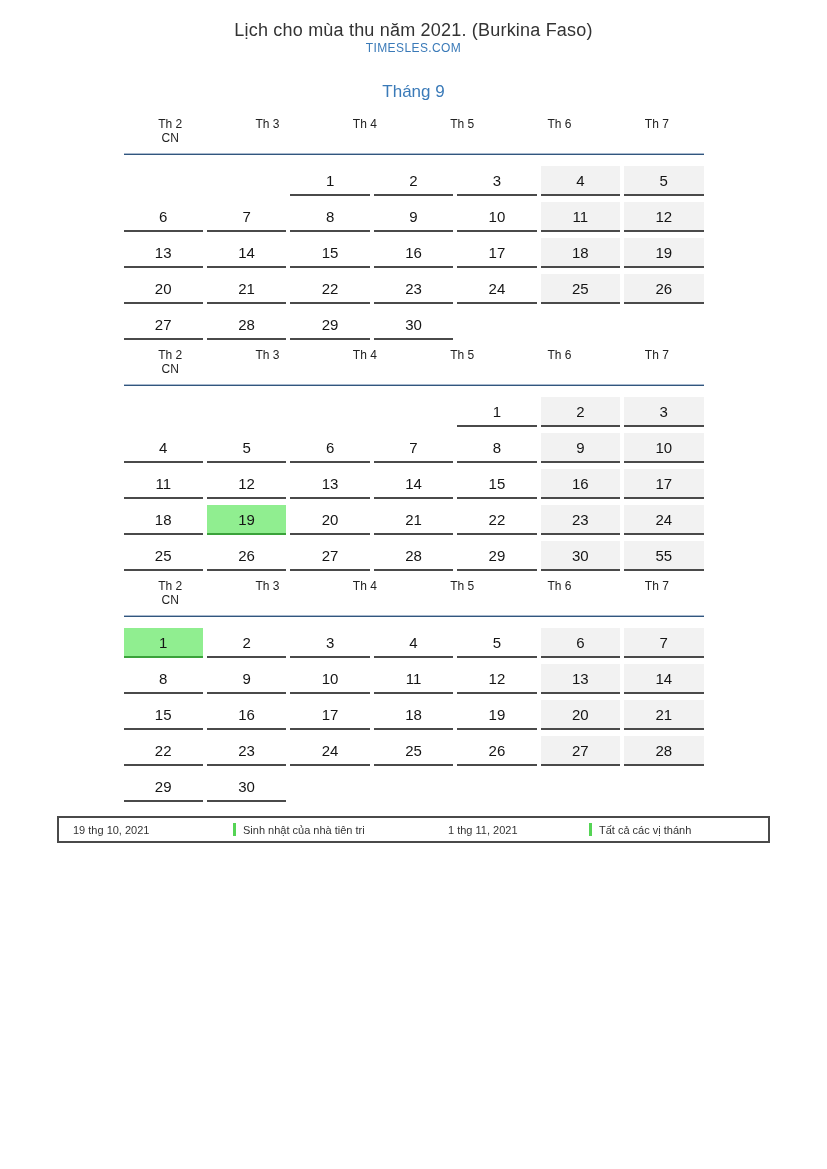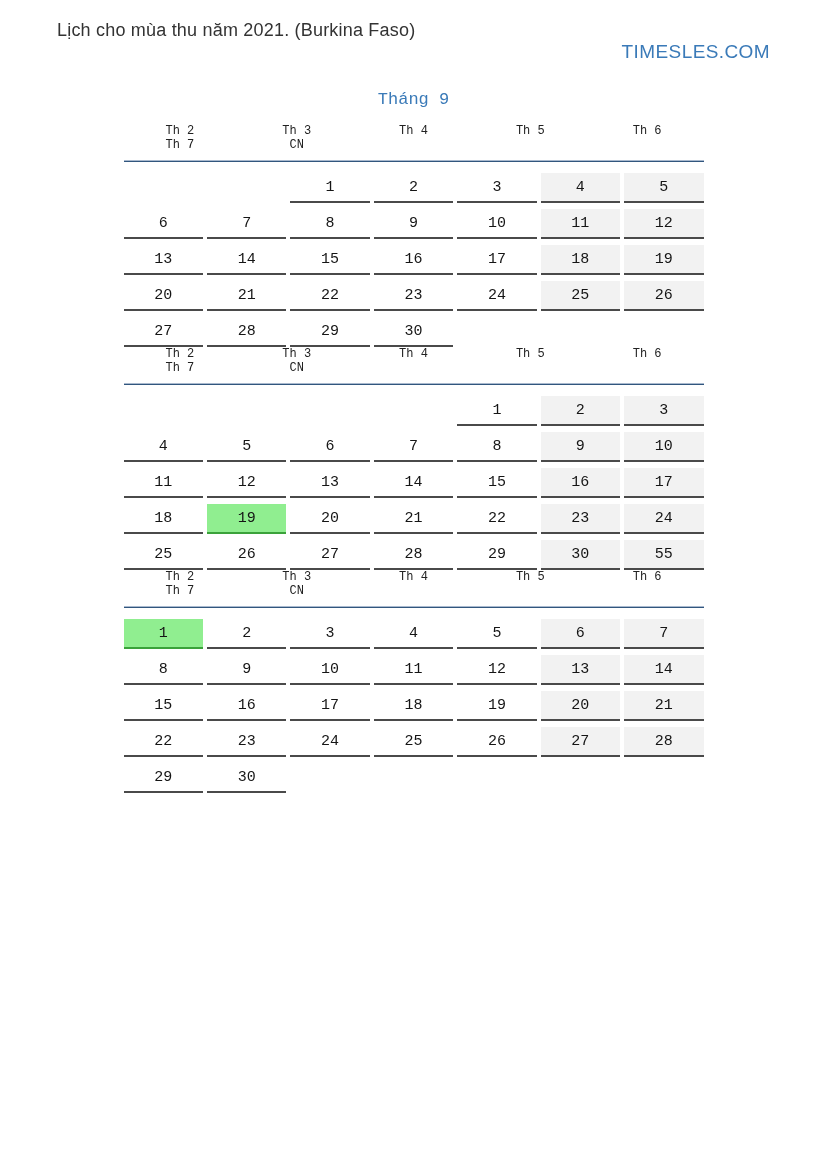--- a/index.html
+++ b/index.html
@@ -6,38 +6,38 @@
   html, body {
     margin: 0; padding: 0;
     background: #ffffff;
     font-family: "Liberation Sans", "DejaVu Sans", sans-serif;
   }
   body { width: 827px; height: 1169px; overflow: hidden; }
 
   .page { padding: 20px 57px 0 57px; }
 
   
-  .page-header { display: flex; justify-content: space-between; align-items: flex-start; }
+  .page-header { display: flex; justify-content: space-between; align-items: center; flex-direction: column; }
   .page-title {
     margin: 0; font-size: 18px; font-weight: 400; color: #333333;
     letter-spacing: 0.2px;
   }
   .brand {
-    font-size: 19px; color: var(--accent, #3a7ab8);
-    text-decoration: none; letter-spacing: 0.4px; margin-top: 21px;
+    font-size: 12px; color: var(--accent, #3a7ab8);
+    text-decoration: none; letter-spacing: 0.4px; margin-top: 0;
   }
 
   
-  .month { width: 580px; margin: 0 auto; font-family: Liberation Mono, monospace; }
+  .month { width: 580px; margin: 8px auto; }
   .month-title {
     margin: 27px 0 15px 0; text-align: center;
     font-size: 17px; font-weight: 400; color: var(--accent, #3a7ab8);
   }
   .weekday-row {
-    display: grid; grid-template-columns: repeat(5, 1fr); column-gap: 4px;
+    display: grid; grid-template-columns: repeat(6, 1fr); column-gap: 4px;
     font-size: 12px; color: #222; text-align: center; padding-bottom: 8px;
   }
   .header-line {
     height: 2px; background: var(--line-dark, #31567e);
     border-top: 1px solid var(--line-light, #a9b9ce);
   }
   .weeks {
     display: grid; grid-template-columns: repeat(7, 1fr);
     column-gap: 4px; row-gap: 6px; margin-top: 11px;
   }
@@ -221,14 +221,26 @@
           <div class="day">30</div>
           <div class="day empty"></div>
           <div class="day empty"></div>
           <div class="day empty"></div>
           <div class="day empty"></div>
           <div class="day empty"></div>
         </div>
       </section>
     </div>
 
+  <div class="legend-box">
+    <span class="legend-date">19 thg 10, 2021</span>
+    <span class="legend-item">
+      <i class="legend-bar"></i>
+      <span>Sinh nhật của nhà tiên tri</span>
+    </span>
+    <span class="legend-date">1 thg 11, 2021</span>
+    <span class="legend-item">
+      <i class="legend-bar"></i>
+      <span>Tất cả các vị thánh</span>
+    </span>
+  </div>
 
 </div>
 
 </body></html>

